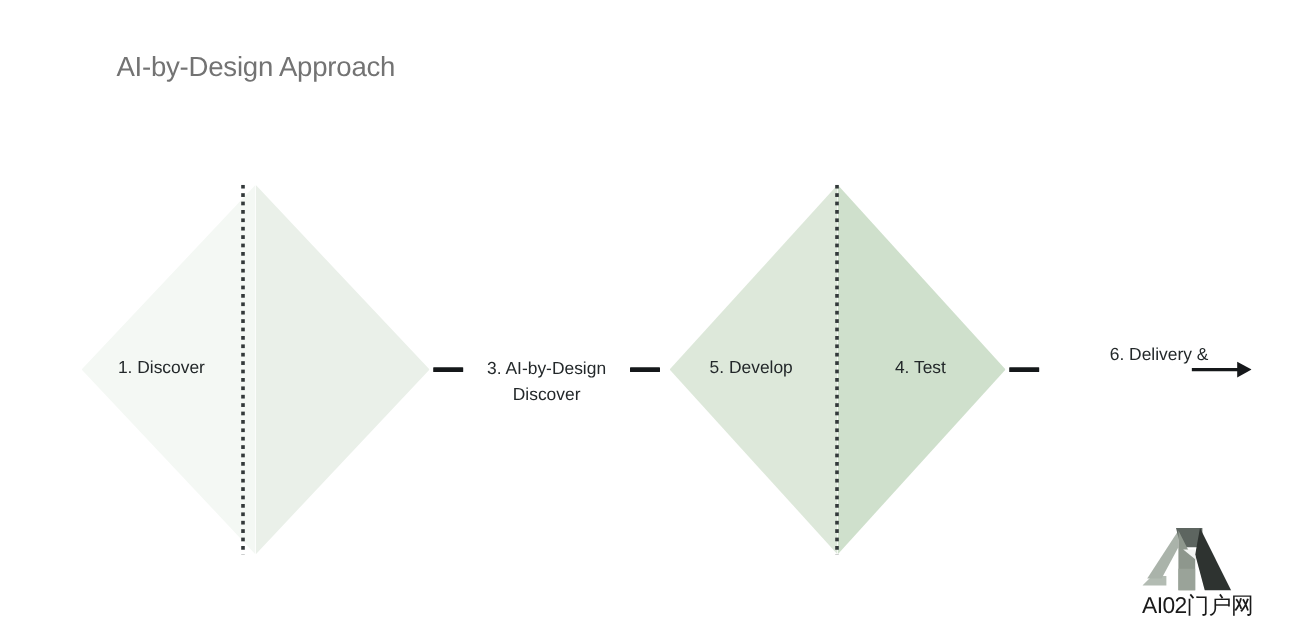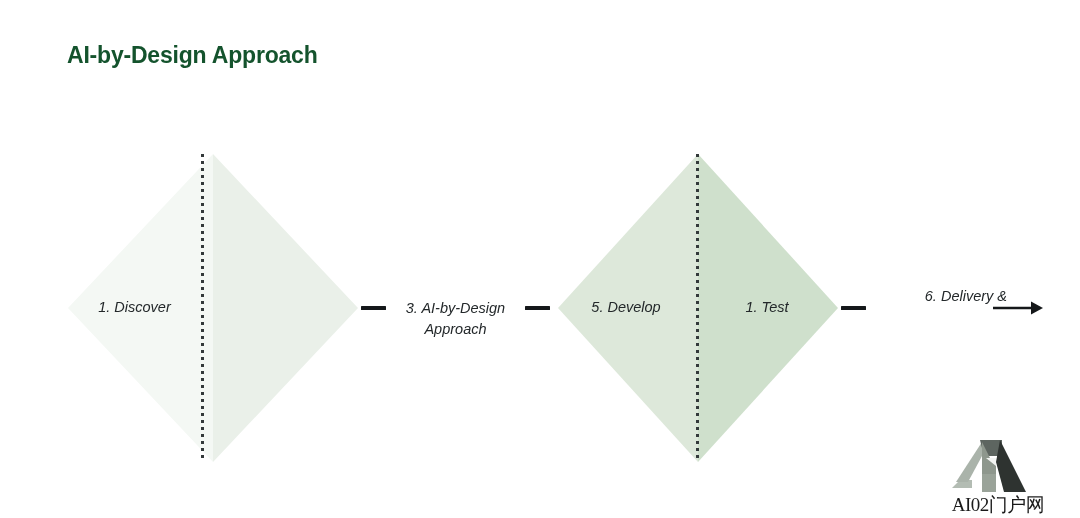--- a/index.html
+++ b/index.html
@@ -13,37 +13,36 @@
     position: relative;
     overflow: hidden;
     font-family: "Liberation Sans", "DejaVu Sans", sans-serif;
     color: #1f2320;
     -webkit-font-smoothing: antialiased;
   }
 
   
   .slide-title {
     position: absolute;
-    left: 67px;
+    left: 97px;
     top: 42px;
     font-size: 23px;
-    font-weight: bold;
+    font-weight: normal;
     letter-spacing: -0.2px;
-    color: #14532d;
+    color: #737373;
     white-space: nowrap;
   }
 
   
   .diagram {
     position: absolute;
     left: 0;
     top: 0;
     width: 1080px;
     height: 518px;
-    font-style: italic;
   }
 
   .diamond {
     position: absolute;
     top: 154px;
     height: 308px;
   }
   .diamond .half {
     position: absolute;
     top: 0;
@@ -122,21 +121,21 @@
     top: 0;
     width: 76px;
     height: 56px;
   }
   .wm-text {
     position: absolute;
     left: 0;
     top: 56px;
     width: 120px;
     text-align: center;
-    font-family: Liberation Serif, serif;
+    font-family: Liberation Sans, sans-serif;
     font-size: 19px;
     letter-spacing: -0.5px;
     color: #1a1a1a;
     white-space: nowrap;
     overflow: hidden;
     height: 22px;
   }
 </style>
 </head>
 <body>
@@ -150,33 +149,33 @@
     <div class="half right" style="background:#eaf0e9;"></div>
   </div>
   <div class="divider" style="left:201px;"></div>
 
   <div class="phase-label" style="left:68px; width:133px;">1. Discover</div>
 
   <div class="dash" style="left:361px; width:25px;"></div>
 
   <div class="step-text" style="left:388px; top:298px; width:135px;">
     <div>3. AI-by-Design</div>
-    <div>Approach</div>
+    <div>Discover</div>
   </div>
 
   <div class="dash" style="left:525px; width:25px;"></div>
 
   <div class="diamond" style="left:558px; width:280px;">
     <div class="half left" style="background:#dde8da;"></div>
     <div class="half right" style="background:#cfe0cc;"></div>
   </div>
   <div class="divider" style="left:696px;"></div>
 
   <div class="phase-label" style="left:558px; width:136px;">5. Develop</div>
-  <div class="phase-label" style="left:699px; width:136px;">1. Test</div>
+  <div class="phase-label" style="left:699px; width:136px;">4. Test</div>
 
   <div class="dash" style="left:841px; width:25px;"></div>
 
   <div class="step-text" style="left:872px; top:286px; width:135px;text-align:right;">
     <div>6. Delivery &amp;</div>
   </div>
 
   <svg class="arrow" viewBox="0 0 50 24">
     <line x1="0" y1="12" x2="42" y2="12" stroke="#15181a" stroke-width="2.6"></line>
     <polygon points="50,12 38,5.5 38,18.5" fill="#15181a"></polygon>

